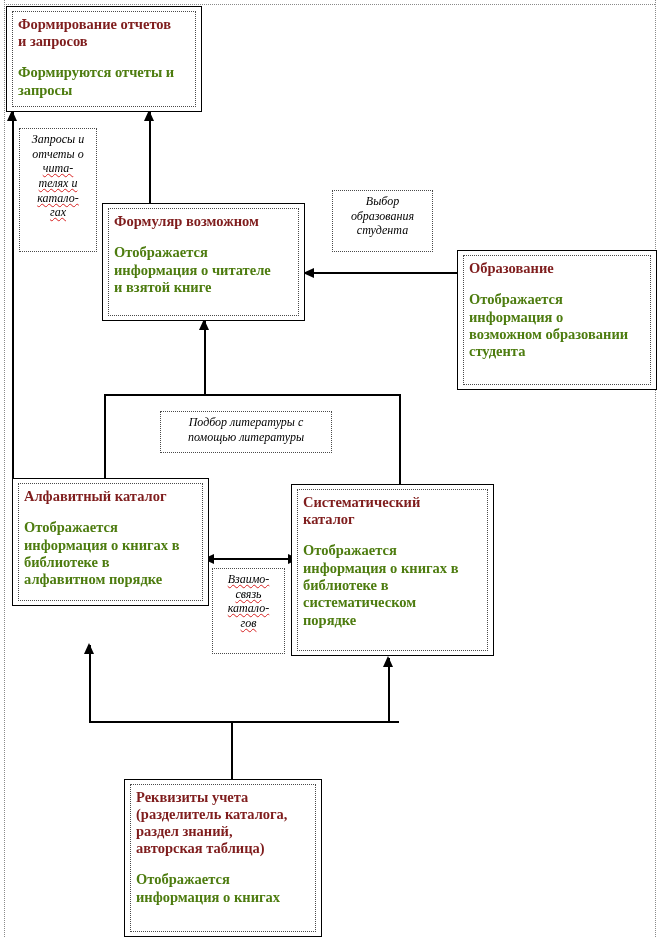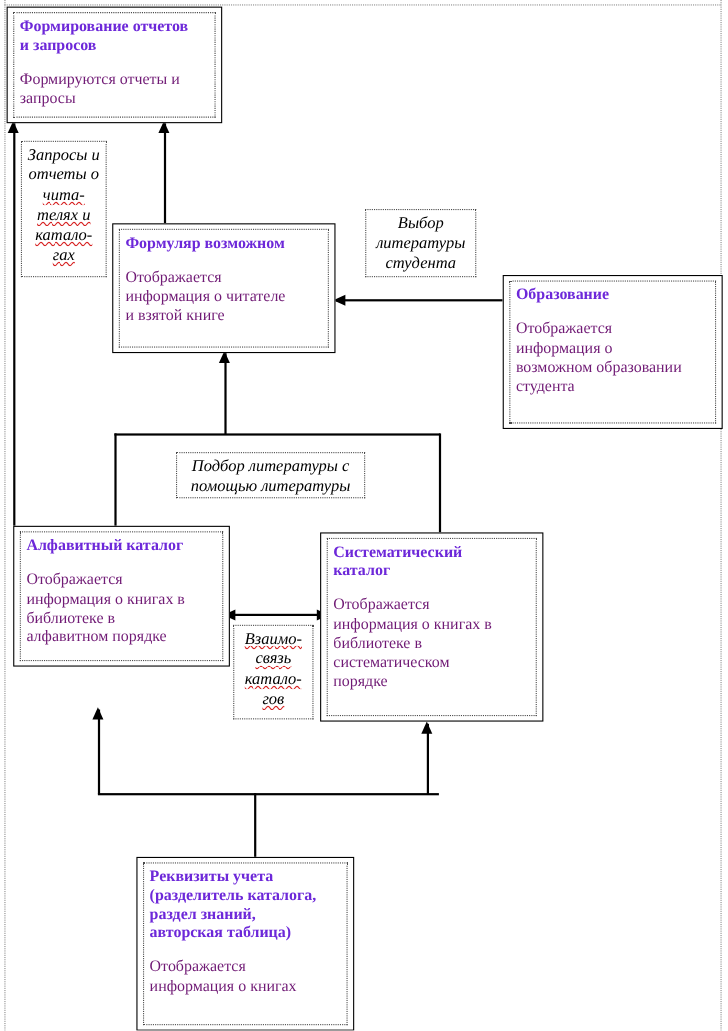--- a/index.html
+++ b/index.html
@@ -39,39 +39,40 @@
     position: absolute;
     left: 5px; top: 4px; right: 5px; bottom: 4px;
     box-sizing: border-box;
     border: 1px dotted #4a4a4a;
     padding: 4px 4px 2px 5px;
   }
   .etitle {
     font-weight: bold;
     font-size: 14.5px;
     line-height: 1.18;
-    color: #6d28d9;
+    color: #7f1d1d;
     white-space: pre-line;
   }
   .edesc {
     font-size: 14.5px;
     line-height: 1.2;
-    color: #701a75;
+    color: #4d7c0f;
     margin-top: 14px;
     white-space: pre-line;
+    font-weight: bold;
   }
 
   
   .rlabel {
     position: absolute;
     box-sizing: border-box;
     border: 1px dotted #4a4a4a;
     background: #ffffff;
     font-style: italic;
-    font-size: 15px;
+    font-size: 12px;
     line-height: 1.22;
     text-align: center;
     color: #000;
     padding: 3px 3px 4px 3px;
     z-index: 6;
     white-space: pre-line;
   }
   .rlabel .sq {
     
     text-decoration: underline;
@@ -208,20 +209,20 @@
 (разделитель каталога,
 раздел знаний,
 авторская таблица)</div>
       <div class="edesc">Отображается
 информация о книгах</div>
     </div>
   </div>
 
   <div class="rlabel" style="left:19px; top:128px; width:78px; height:124px;"><div>Запросы и</div><div>отчеты о</div><div><span class="sq">чита-</span></div><div><span class="sq">телях и</span></div><div><span class="sq">катало-</span></div><div><span class="sq">гах</span></div></div>
 
-  <div class="rlabel" style="left:332px; top:190px; width:101px; height:62px;"><div>Выбор</div><div>литературы</div><div>студента</div></div>
+  <div class="rlabel" style="left:332px; top:190px; width:101px; height:62px;"><div>Выбор</div><div>образования</div><div>студента</div></div>
 
   <div class="rlabel" style="left:160px; top:411px; width:172px; height:42px;"><div>Подбор литературы с</div><div>помощью литературы</div></div>
 
   <div class="rlabel" style="left:212px; top:568px; width:73px; height:86px;"><div><span class="sq">Взаимо-</span></div><div><span class="sq">связь</span></div><div><span class="sq">катало-</span></div><div><span class="sq">гов</span></div></div>
 
 
 </div>
 
 </body></html>

